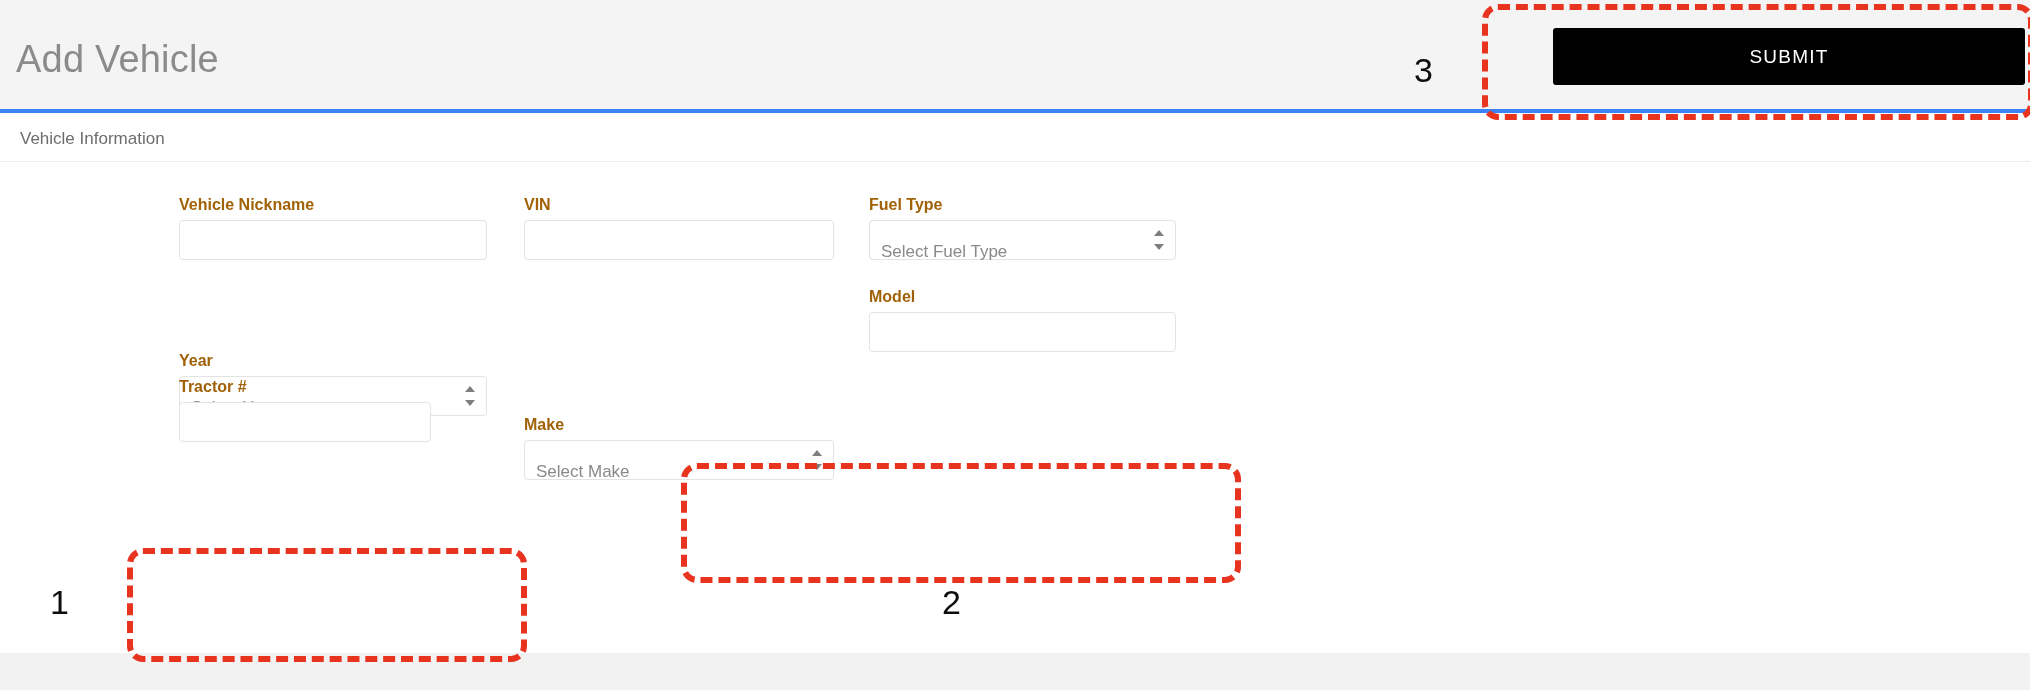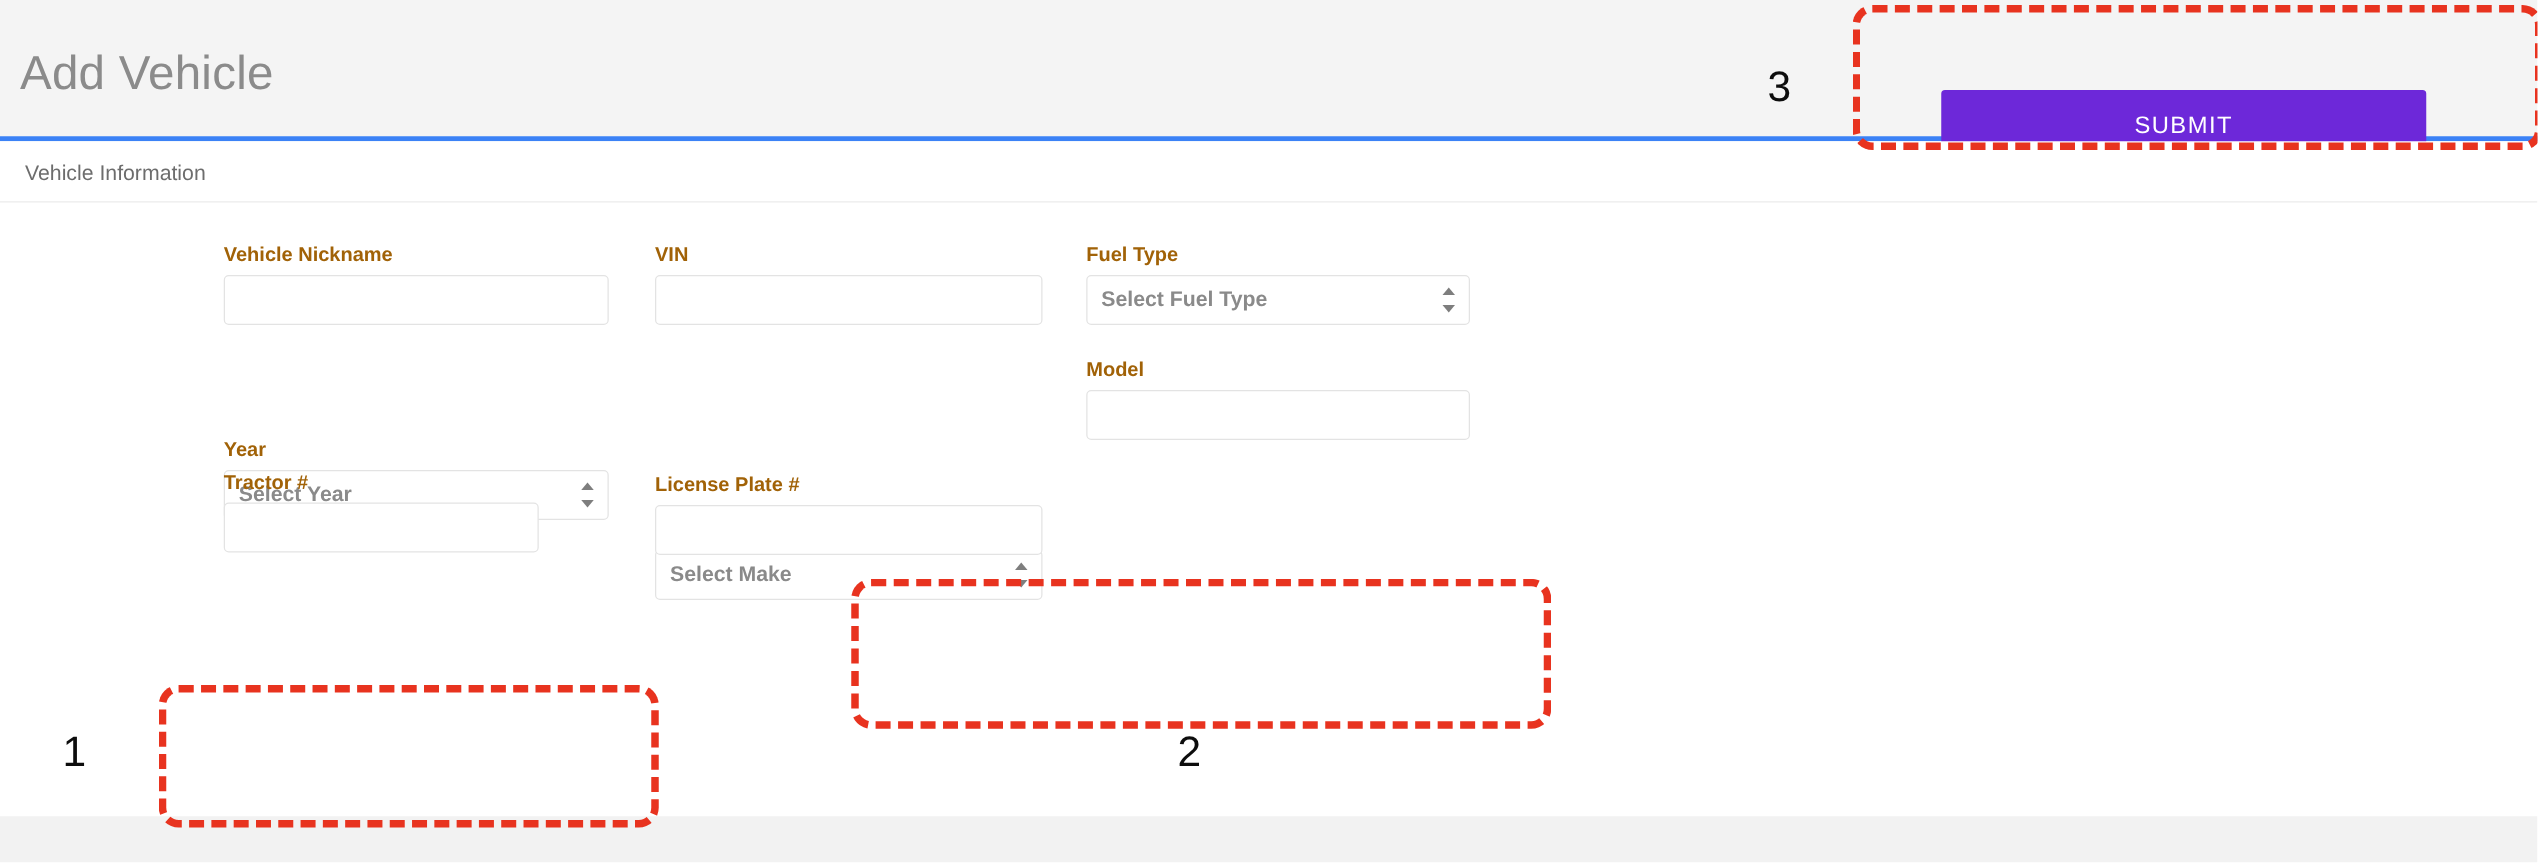--- a/index.html
+++ b/index.html
@@ -35,31 +35,30 @@
     font-size: 38px;
     font-weight: 300;
     color: #8b8b8b;
     letter-spacing: 0.2px;
     white-space: nowrap;
   }
   .submit-button {
     position: absolute;
     left: 1553px;
     top: 28px;
-    width: 388px;
+    width: 472px;
     height: 57px;
-    background: #6d28d9;
+    background: #000000;
     border: none;
     border-radius: 3px;
     color: #ffffff;
     font-size: 19px;
     font-family: "Liberation Sans", sans-serif;
     letter-spacing: 1.2px;
     cursor: pointer;
-    margin-top: 44px;
   }
 
   
   .content-card {
     position: absolute;
     left: 0;
     top: 113px;
     width: 2030px;
     height: 540px;
     background: #ffffff;
@@ -103,23 +102,22 @@
   .control {
     display: block;
     width: 100%;
     height: 40px;
     border: 1px solid #e3e3e3;
     border-radius: 4px;
     background: #ffffff;
     font-size: 17px;
     font-family: "Liberation Sans", sans-serif;
     color: #8a8a8a;
-    padding: 0 11px;
+    padding: 12px 11px;
     outline: none;
-    font-weight: bold;
   }
   .select-wrap { position: relative; }
   .select-wrap .control { padding-right: 34px; line-height: 38px; }
   .spinner-icon {
     position: absolute;
     right: 11px;
     top: 50%;
     transform: translateY(-50%);
     width: 11px;
     height: 20px;
@@ -225,24 +223,20 @@
       <div class="field" style="left:869px; top:126px; width:307px;">
         <label class="field-label">Model</label>
         <input class="control" type="text" value="" style="">
       </div>
 
       <div class="field" style="left:179px; top:216px; width:252px;">
         <label class="field-label">Tractor #</label>
         <input class="control" type="text" value="" style="">
       </div>
 
-      <div class="field" style="left:524px; top:218px; width:310px;">
-        <label class="field-label">License Plate #</label>
-        <input class="control" type="text" value="" style="">
-      </div>
 
 
     </div>
   </div>
 
   <div class="page-footer"></div>
 
   <div class="annot-box" style="left:127px; top:548px; width:400px; height:114px;"></div>
   <div class="annot-num" style="left:50px; top:583px;">1</div>
 

